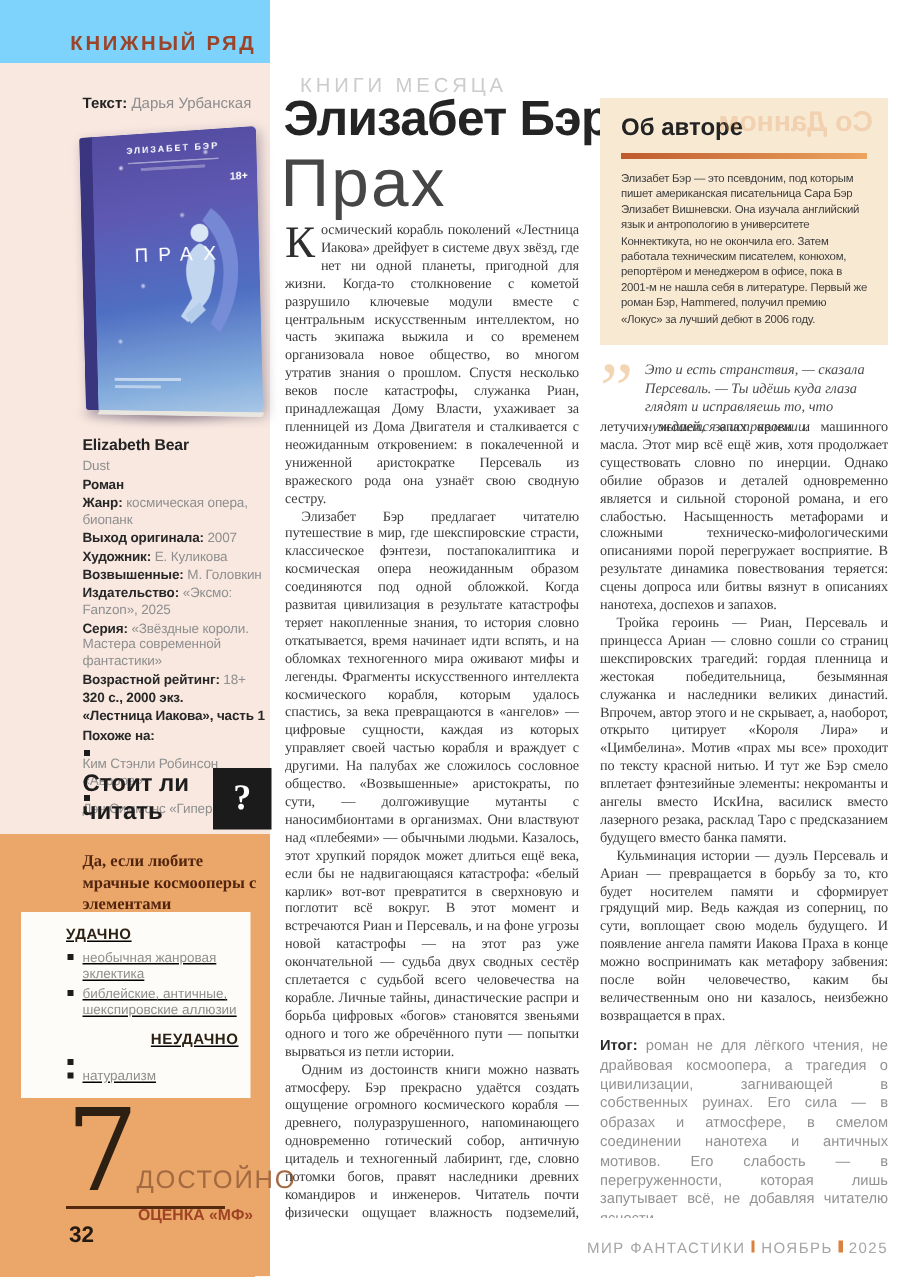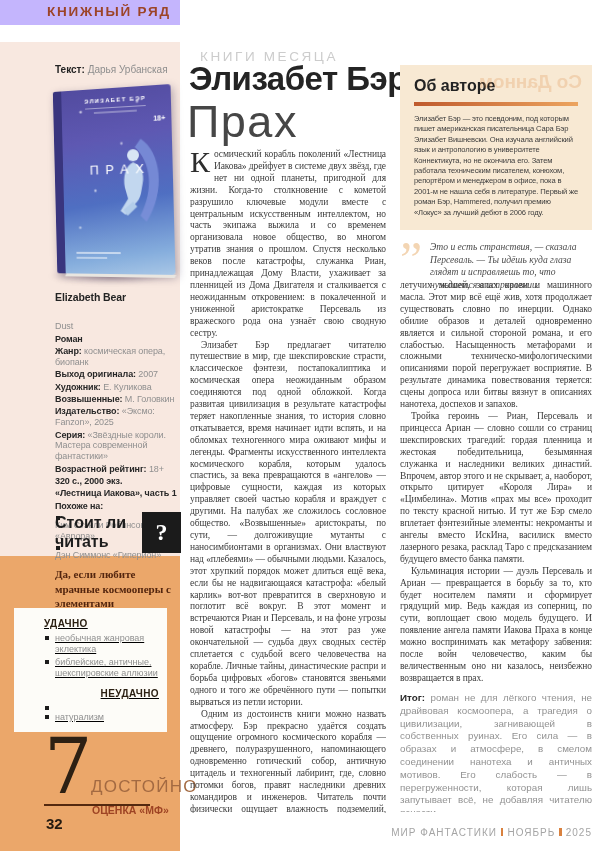--- a/index.html
+++ b/index.html
@@ -1,20 +1,20 @@
 <!DOCTYPE html>
 <html><head>
 <meta charset="utf-8">
 <style>
   html,body{margin:0;padding:0;background:#ffffff;}
   .page{position:relative;width:600px;height:851px;background:#ffffff;overflow:hidden;
         font-family:"Liberation Sans",sans-serif;-webkit-font-smoothing:antialiased;}
 
   
-  .top-orange{position:absolute;left:0;top:0;width:180px;height:25px;background:#c4b5fd;}
+  .top-orange{position:absolute;left:0;top:0;width:180px;height:42px;background:#7dd3fc;}
   .side-pink{position:absolute;left:0;top:42px;width:180px;height:514px;background:#f8e8e0;}
   .side-orange{position:absolute;left:0;top:556px;width:180px;height:295px;background:#eba76a;}
 
   .kr-label{position:absolute;right:9px;bottom:6px;font-size:13.5px;letter-spacing:1.8px;
             font-weight:600;color:#9c4428;}
   .rubric-label{position:absolute;left:200px;top:21px;font-size:13.5px;letter-spacing:2.6px;
             color:#cccccc;font-weight:500;margin-top:28px;}
 
   
   .byline{position:absolute;left:55px;top:64px;font-size:10px;}
@@ -50,21 +50,21 @@
   .cv-tag1{position:absolute;left:12px;bottom:20px;width:46px;height:2px;background:rgba(255,255,255,.55);}
   .cv-tag2{position:absolute;left:12px;bottom:15px;width:32px;height:2px;background:rgba(255,255,255,.45);}
 
   
   .meta{position:absolute;left:55px;top:292px;width:122px;font-size:9px;line-height:10.8px;
         letter-spacing:-0.1px;}
   .meta .row{margin-bottom:1.6px;}
   .meta .lbl{font-weight:bold;color:#272727;}
   .meta .val{color:#8f8f8f;}
   .meta .strong{font-weight:bold;color:#272727;}
-  .m-author{font-weight:bold;color:#232323;font-size:10.5px;margin-bottom:18px;}
+  .m-author{font-weight:bold;color:#232323;font-size:10.5px;margin-bottom:2px;}
   .m-title{color:#8f8f8f;margin-bottom:2px;}
   .bullet-row{display:flex;margin-bottom:1.6px;flex-direction:column;}
   .sq{flex:none;width:4px;height:4px;background:#1c1c1c;margin:3px 6px 0 1px;}
   .bullet-row .val{color:#8f8f8f;}
 
   
   .worth-title{position:absolute;left:55px;top:513px;width:100px;font-size:16px;line-height:19px;
     font-weight:bold;color:#1d1d1d;}
   .q-box{position:absolute;left:142px;top:512px;width:39px;height:41px;background:#1b1b1b;
     display:flex;align-items:center;justify-content:center;}

